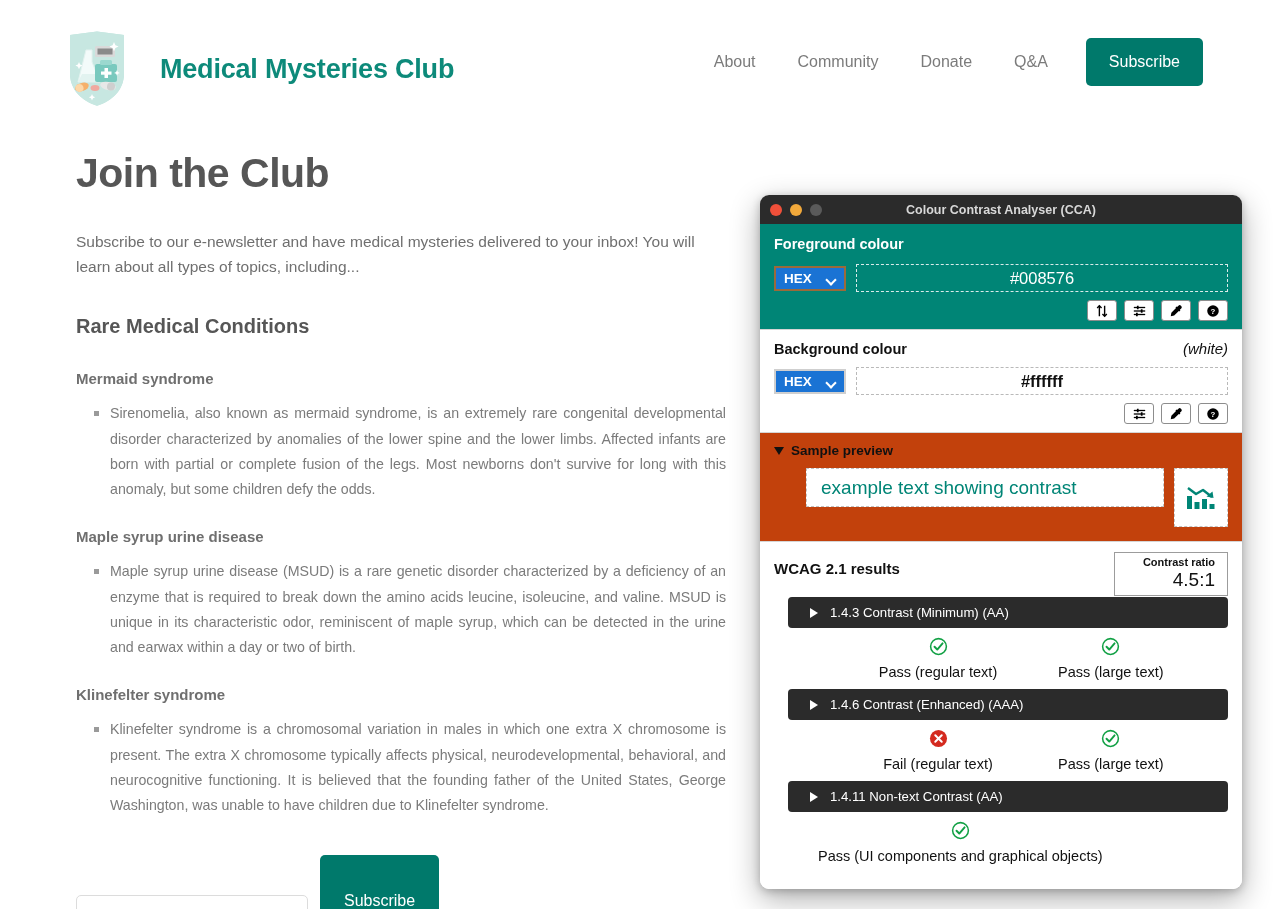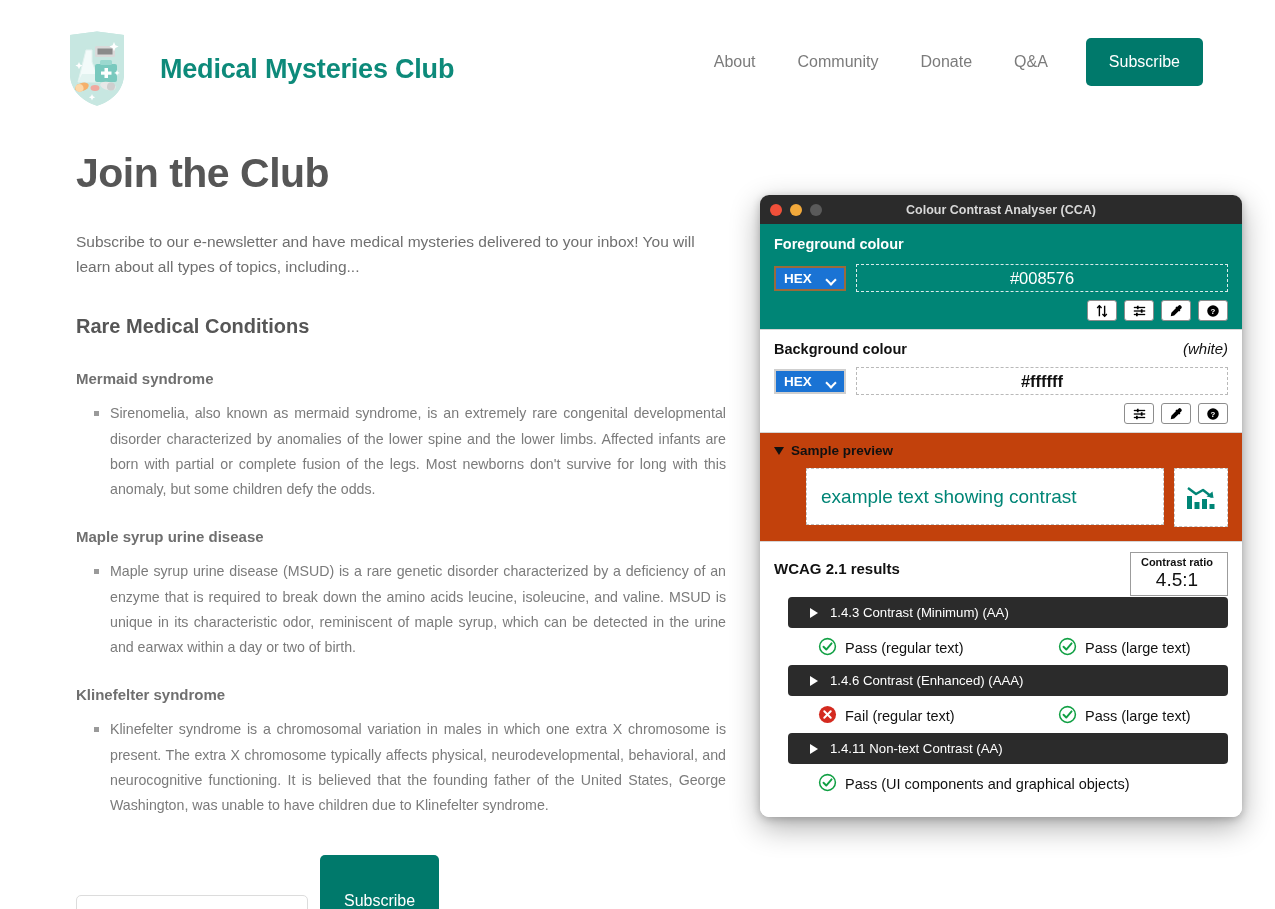--- a/index.html
+++ b/index.html
@@ -336,21 +336,21 @@
     padding-left: 32px;
   }
   #sample-text-box {
     flex: 1 1 auto;
     background: #ffffff;
     border: 1px dashed #c2c2c2;
     display: flex;
     align-items: center;
     padding: 0 14px;
     box-sizing: border-box;
-    height: 57px;
+    height: 39px;
   }
   #sample-text {
     font-size: 19px;
     color: #008576;
   }
   #sample-graphic-box {
     width: 52px;
     background: #ffffff;
     border: 1px dashed #c2c2c2;
     display: flex;
@@ -373,22 +373,22 @@
     margin-bottom: 1px;
   }
   #wcag-title {
     font-size: 15px;
     font-weight: bold;
     color: #111;
     padding-top: 8px;
   }
   #contrast-ratio-box {
     border: 1px solid #9c9c9c;
-    padding: 3px 12px 4px 8px;
-    text-align: center;
+    padding: 3px 12px 4px 24px;
+    text-align: right;
     min-width: 76px;
   }
   #contrast-ratio-label {
     font-size: 11px;
     font-weight: bold;
     color: #111;
     line-height: 1.2;
   }
   #contrast-ratio-value {
     font-size: 19px;
@@ -422,24 +422,25 @@
     border-right: 5px solid transparent;
     flex: 0 0 auto;
   }
   .result-row {
     display: flex;
     padding: 9px 0 9px 0;
     margin-left: 44px;
   }
   .result-item {
     display: flex;
-    align-items: flex-end;
+    align-items: center;
     gap: 8px;
     font-size: 14.5px;
     color: #111;
+    flex-direction: column;
   }
   .result-item.first { width: 240px; }
   .status-icon { flex: 0 0 auto; display: block; }
 </style>
 </head>
 <body>
 
 <div id="site-header">
 
   <div id="brand">

